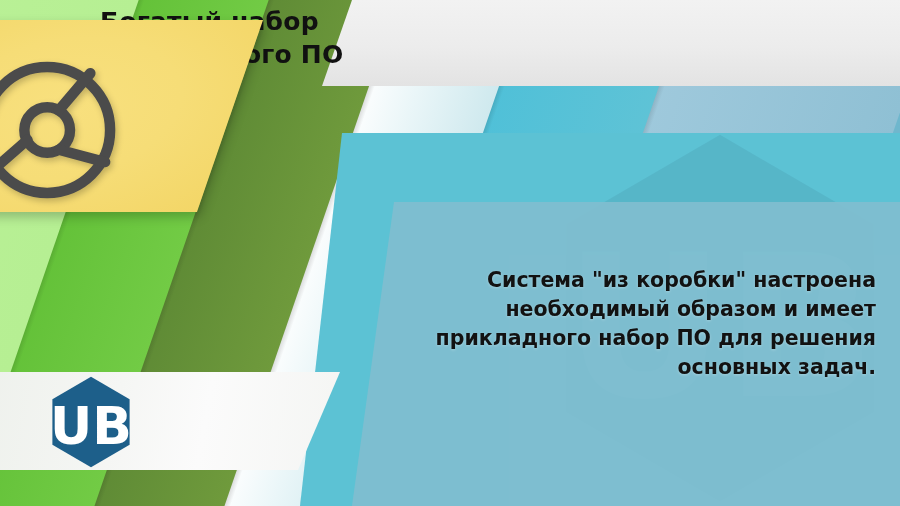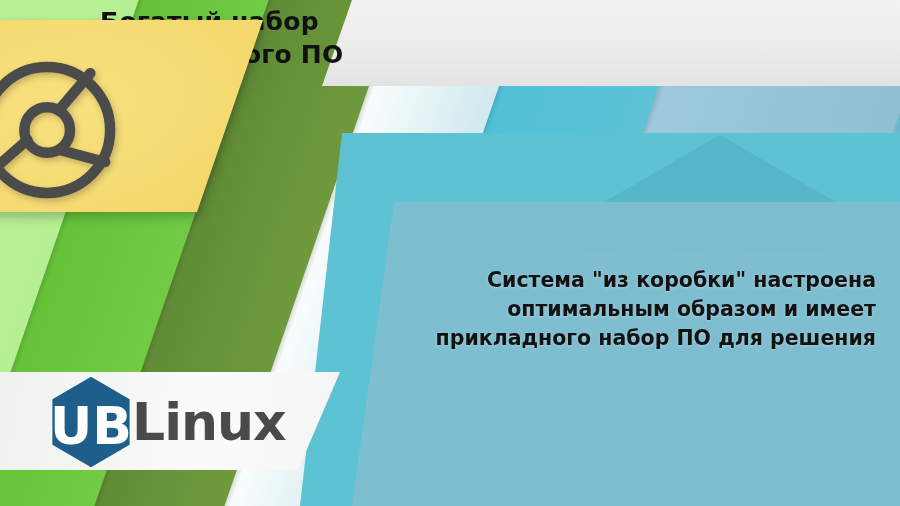--- a/index.html
+++ b/index.html
@@ -169,22 +169,23 @@
     <svg viewBox="0 0 200 230" xmlns="http://www.w3.org/2000/svg">
       <polygon points="100,4 193,58 193,172 100,226 7,172 7,58" fill="#1d3f55"></polygon>
       <text x="100" y="162" font-family="DejaVu Sans, sans-serif" font-size="120" font-weight="bold" fill="#ffffff" text-anchor="middle">UB</text>
     </svg>
   </div>
 
   <div class="teal-inner"></div>
 
   <div class="body-text">
     <div>Система "из коробки" настроена</div>
-    <div>оптимальным образом и имеет</div>
+    <div>необходимый образом и имеет</div>
     <div>прикладного набор ПО для решения</div>
+    <div>основных задач.</div>
   </div>
 
   <div class="title-panel"></div>
   <div class="title-text">
     <div>Богатый набор</div>
     <div>прикладного ПО</div>
   </div>
 
   <div class="yellow-panel">
     <div class="aperture">
@@ -201,16 +202,15 @@
   </div>
 
   <div class="logo-strip"></div>
   <div class="logo-wrap">
     <div class="hexmark">
       <svg viewBox="0 0 100 112" xmlns="http://www.w3.org/2000/svg">
         <polygon points="50,2 96,29 96,83 50,110 4,83 4,29" fill="#1d5f8a"></polygon>
         <text x="50" y="82" font-family="DejaVu Sans, sans-serif" font-size="62" font-weight="bold" fill="#ffffff" text-anchor="middle">UB</text>
       </svg>
     </div>
-    <div class="linux-word">Linux</div>
   </div>
 
 </div>
 
 </body></html>

